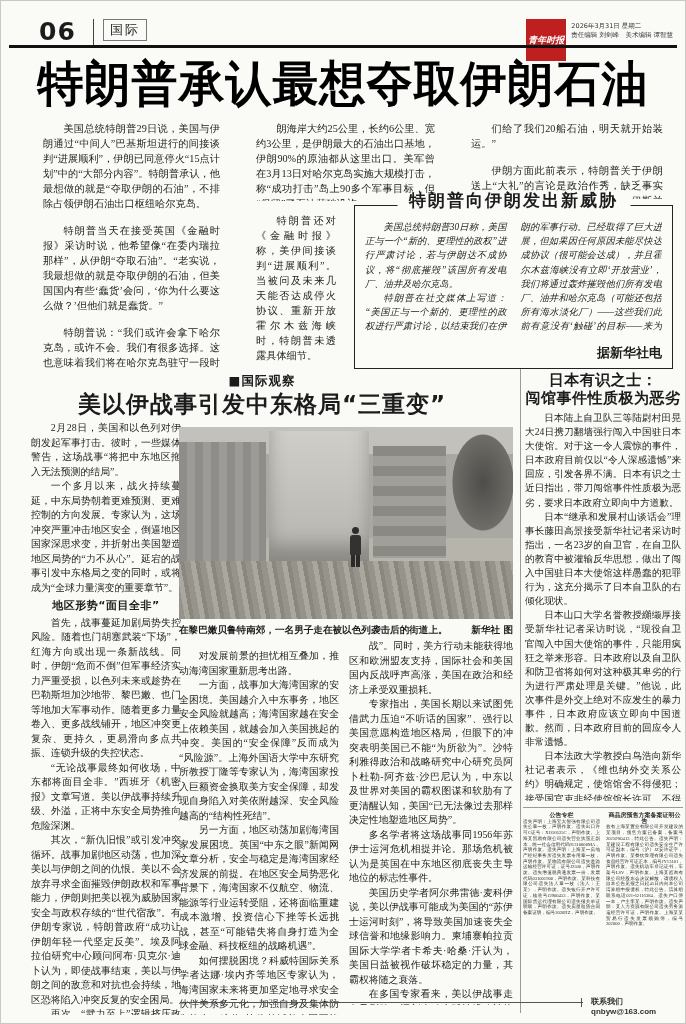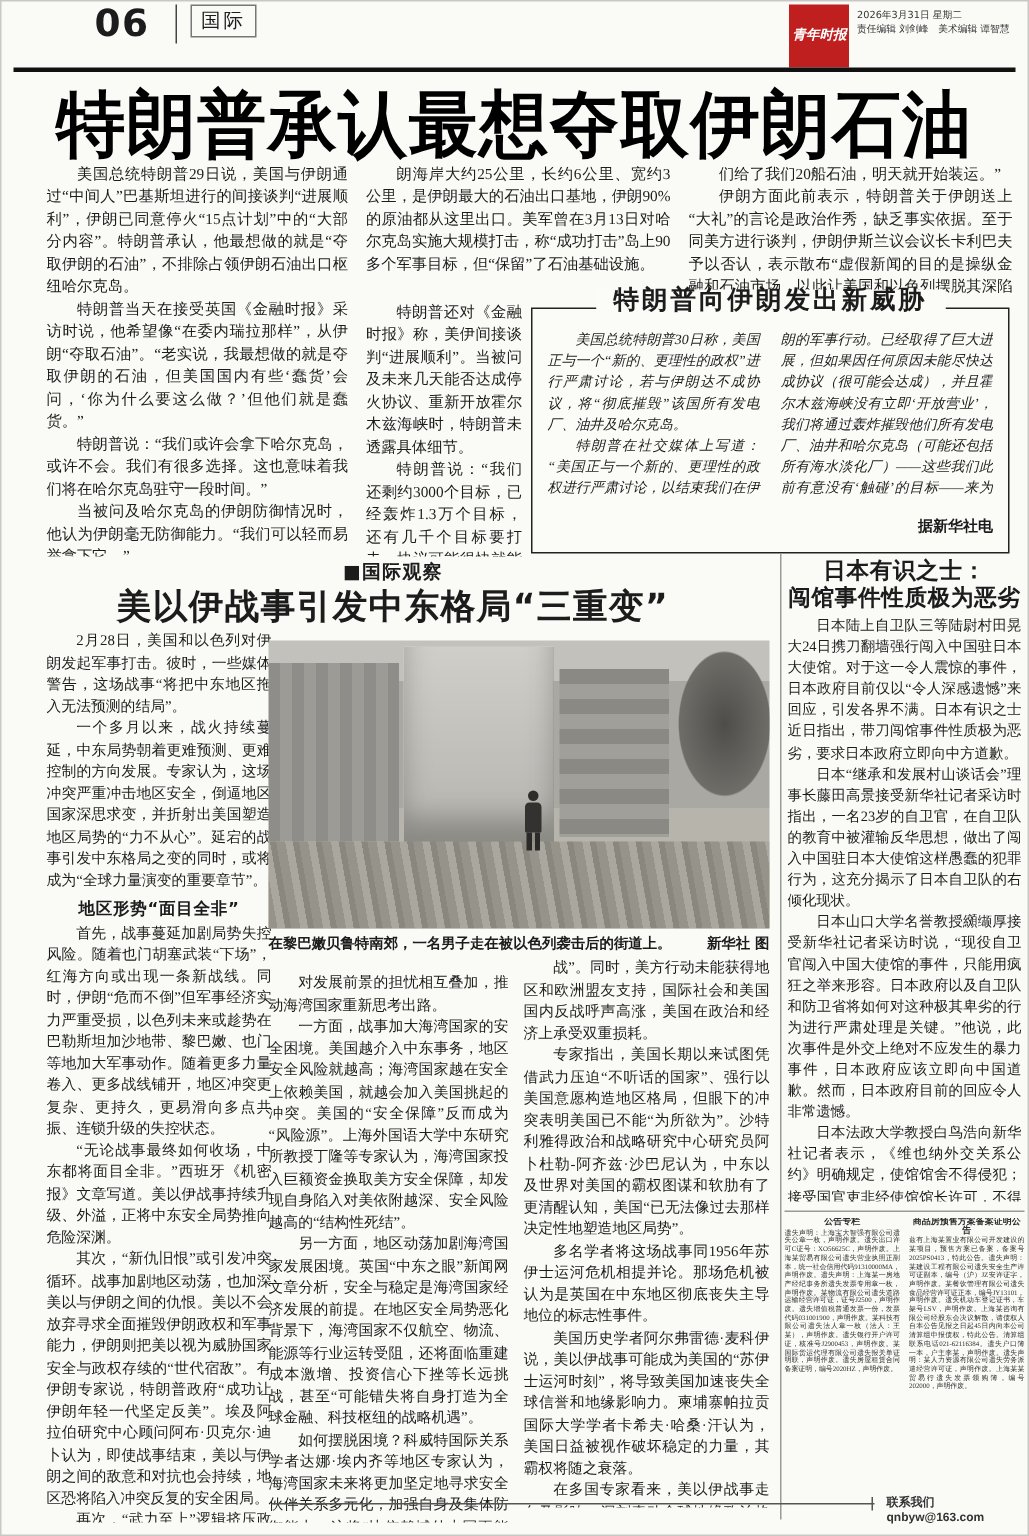--- a/index.html
+++ b/index.html
@@ -1,40 +1,40 @@
 <!DOCTYPE html>
 <html lang="zh"><head>
 <meta charset="utf-8">
 <style>
   html,body{margin:0;padding:0;background:#dddcd8;}
   .page{position:relative;width:686px;height:1024px;background:#fafaf7;margin:0 auto;
         font-family:"Liberation Serif","DejaVu Serif",serif;color:#1c1c1c;overflow:hidden;
         border:1px solid #c9c8c4;box-sizing:border-box;}
   
-  .hdr{position:absolute;top:0;left:30px;right:12px;height:32px;margin-left:24px;}
+  .hdr{position:absolute;top:16px;left:30px;right:12px;height:32px;}
   .pageno{position:absolute;left:8px;top:0;font-family:"DejaVu Sans",sans-serif;font-size:25px;font-weight:bold;letter-spacing:1px;}
   .hdr-sep{position:absolute;left:62px;top:2px;width:1px;height:26px;background:#444;}
   .section-box{position:absolute;left:72px;top:2px;border:1px solid #777;padding:1px 6px;font-family:"DejaVu Sans",sans-serif;font-size:13px;letter-spacing:2px;}
   .mast{position:absolute;right:0;top:2px;display:flex;align-items:flex-start;gap:5px;}
   .logo{width:40px;height:42px;background:#c01f1f;color:#fff;display:flex;align-items:center;justify-content:center;
         font-family:"DejaVu Serif",serif;font-style:italic;font-size:9px;font-weight:bold;line-height:1;text-align:center;}
   .dates{font-family:"DejaVu Sans",sans-serif;font-size:6.5px;color:#333;line-height:9px;padding-top:3px;}
   .rule-top{position:absolute;top:44px;left:8px;right:8px;height:2.5px;background:#111;}
   
   .lead-hl{position:absolute;top:52px;left:8px;right:8px;text-align:center;
            font-family:"DejaVu Sans",sans-serif;font-weight:900;font-size:46px;letter-spacing:1px;
            color:#000;transform:scaleY(1.04);}
   
   .lead{position:absolute;top:108px;left:30px;width:644px;height:262px;font-size:10.2px;line-height:15px;text-align:justify;}
-  .lead p{margin:0;text-indent:2em;}
+  .lead p{margin:12px;text-indent:2em;}
   .lc1{position:absolute;left:0;top:0;width:201px;height:262px;overflow:hidden;}
   .lc2t{position:absolute;left:213px;top:0;width:203px;height:92px;overflow:hidden;}
   .lc2n{position:absolute;left:213px;top:92px;width:104px;height:170px;overflow:hidden;}
   .lc3t{position:absolute;left:428px;top:0;width:216px;height:90px;overflow:hidden;}
-  .byline{font-family:Liberation Mono, monospace;font-weight:bold;font-size:10px;text-align:right;}
+  .byline{font-family:Liberation Serif, serif;font-weight:bold;font-size:13px;text-align:right;}
   
   .tbox{position:absolute;left:323px;top:96px;width:319px;height:164px;border:1.3px solid #222;background:#fbfbf8;padding:14px 10px 6px 10px;box-sizing:border-box;}
   .tbox-title{position:absolute;top:-13px;left:50%;transform:translateX(-50%);background:#fbfbf8;padding:0 12px;white-space:nowrap;
               font-family:"DejaVu Sans",sans-serif;font-weight:bold;font-size:17px;letter-spacing:2px;}
   .tbox-body{columns:2;column-gap:14px;font-size:9.3px;line-height:14.2px;font-style:italic;text-align:justify;height:122px;overflow:hidden;}
   .tbox-body p{margin:0;text-indent:2em;}
   .tbox .byline{margin-top:3px;}
   
   .kicker{position:absolute;top:372px;left:8px;width:506px;text-align:center;
           font-family:"DejaVu Sans",sans-serif;font-weight:bold;font-size:12.5px;letter-spacing:1px;}

